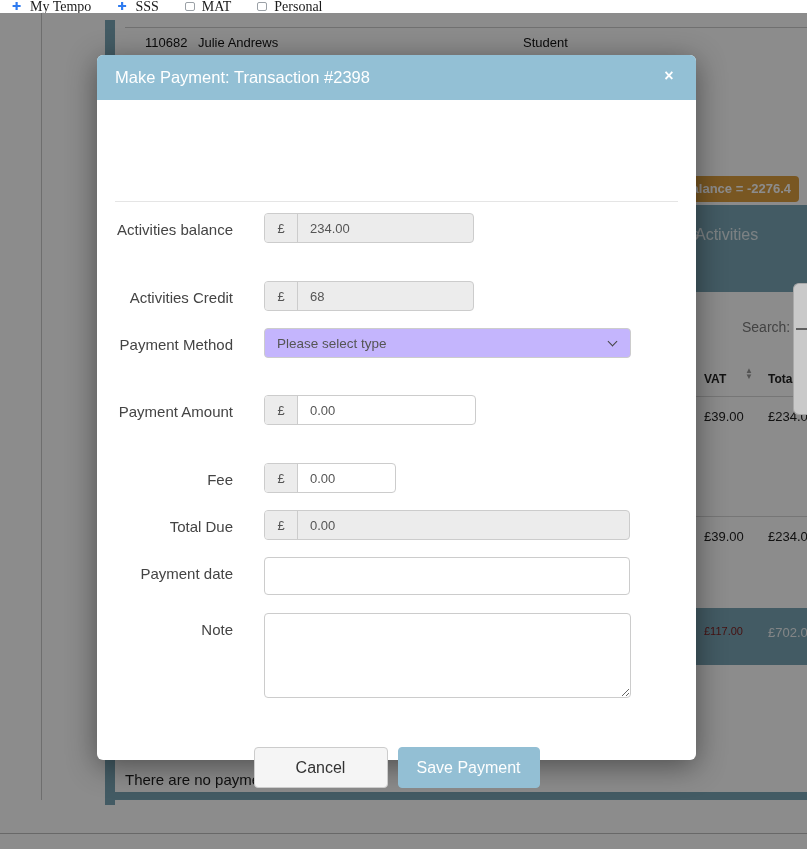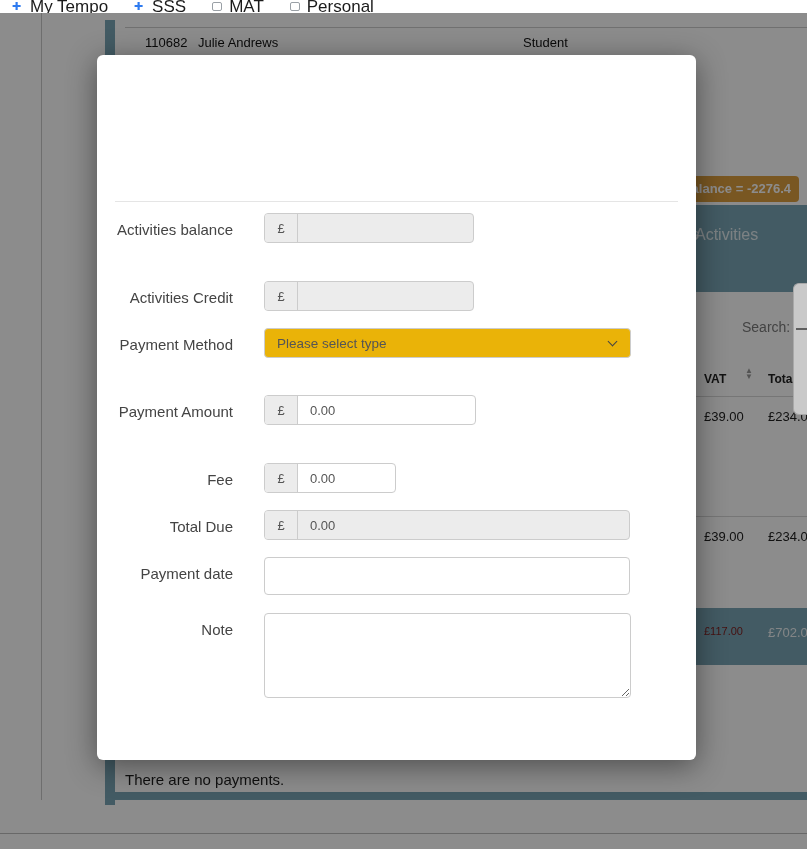--- a/index.html
+++ b/index.html
@@ -8,21 +8,21 @@
     position:relative; overflow:hidden; background:#fff;
     font-family:"Liberation Sans", sans-serif; color:#222;
   }
   
   .bookmarks-bar {
     position:absolute; left:0; top:0; width:807px; height:13px;
     background:#fff; z-index:20; display:flex; align-items:flex-end;
     overflow:hidden; padding-left:12px; gap:26px;
   }
   .bm-item { display:flex; align-items:center; gap:7px; height:13px; }
-  .bm-label { font-size:17px; color:#1b1b1b; line-height:12px; }
+  .bm-label { font-size:14px; color:#1b1b1b; line-height:12px;font-family:Liberation Serif, serif; }
   .bm-favicon {
     width:11px; height:11px; color:#2e7bf0; font-size:11px; line-height:11px;
     display:inline-block;
   }
   .bm-folder {
     width:10px; height:9px; border:1.5px solid #9aa0a6; border-radius:2px;
     display:inline-block; background:#fff;
   }
   
   .page { position:absolute; inset:13px 0 0 0; background:#fff; z-index:1; }
@@ -98,21 +98,21 @@
   .addon {
     width:33px; background:#ececec; border-right:1px solid #ccc;
     font-size:13px; color:#555; display:flex; align-items:center; justify-content:center;
   }
   .iinput {
     flex:1; border:none; outline:none; padding:0 12px; font-size:13px; color:#555;
     background:transparent; font-family:"Liberation Sans",sans-serif; min-width:0;
   }
   .w210 { width:210px; } .w212 { width:212px; } .w132 { width:132px; } .w366 { width:366px; }
   .select-box {
-    width:367px; height:30px; border:1px solid #ccc; border-radius:4px; background:#eab308;
+    width:367px; height:30px; border:1px solid #ccc; border-radius:4px; background:#c4b5fd;
     display:flex; align-items:center; padding:0 12px; font-size:13.5px; color:#555;
     cursor:pointer; position:relative;
   }
   .chevron-down {
     position:absolute; right:14px; top:9px; width:7px; height:7px;
     border-right:1.6px solid #444; border-bottom:1.6px solid #444; transform:rotate(45deg);
   }
   .date-input {
     width:366px; height:38px; border:1px solid #ccc; border-radius:4px; padding:0 12px;
     font-size:13px; color:#555; outline:none; font-family:"Liberation Sans",sans-serif;
@@ -194,38 +194,44 @@
   <div class="footer-line"></div>
 </div>
 
 <div class="backdrop"></div>
 
 <div class="right-edge-panel">
   <div class="right-edge-dashes"></div>
 </div>
 
 <div class="modal">
+  <div class="modal-header">
+    <span class="modal-title">Make Payment: Transaction #2398</span>
+    <button class="modal-close">×</button>
+  </div>
 
   <div class="modal-body">
     <div class="section-rule"></div>
 
     <div class="frow" style="top:113px">
       <label class="flabel">Activities balance</label>
       <div class="ctrl">
         <div class="igroup disabled w210">
           <span class="addon">£</span>
+          <input class="iinput" disabled="" value="234.00" style="">
         </div>
       </div>
     </div>
 
     <div class="frow" style="top:181px">
       <label class="flabel">Activities Credit</label>
       <div class="ctrl">
         <div class="igroup disabled w210">
           <span class="addon">£</span>
+          <input class="iinput" disabled="" value="68" style="">
         </div>
       </div>
     </div>
 
     <div class="frow" style="top:228px">
       <label class="flabel">Payment Method</label>
       <div class="ctrl">
         <div class="select-box">
           <span>Please select type</span>
           <span class="chevron-down"></span>
@@ -270,14 +276,18 @@
       </div>
     </div>
 
     <div class="frow" style="top:513px">
       <label class="flabel">Note</label>
       <div class="ctrl">
         <textarea class="note-textarea" style=""></textarea>
       </div>
     </div>
 
+    <div class="btn-row">
+      <button class="btn btn-cancel">Cancel</button>
+      <button class="btn btn-save">Save Payment</button>
+    </div>
   </div>
 </div>
 
 </body></html>

